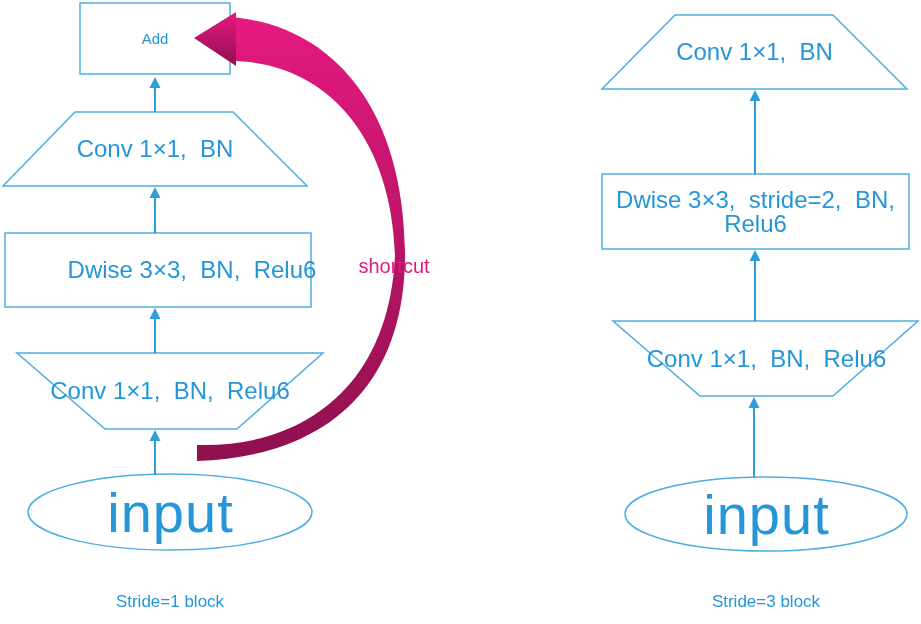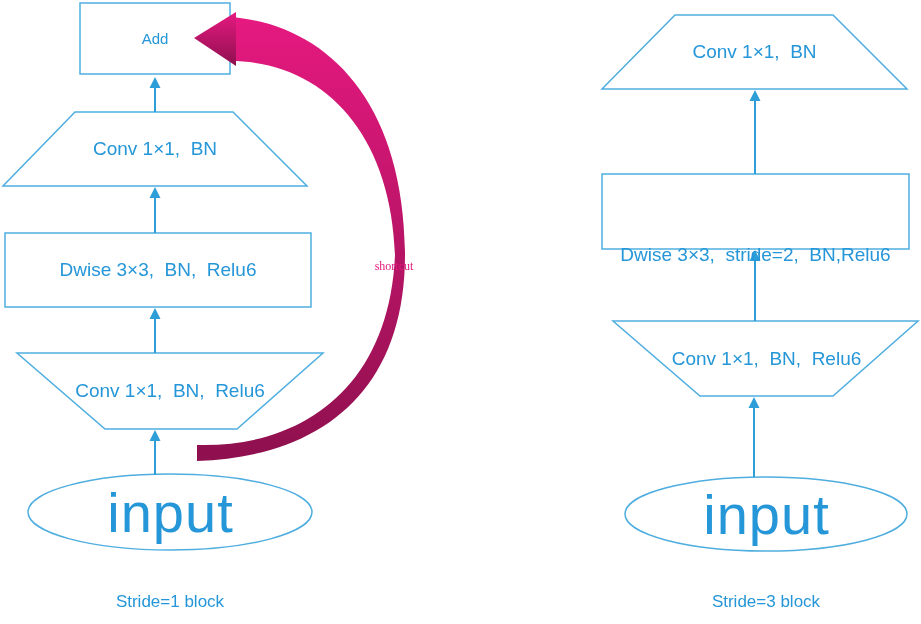--- a/index.html
+++ b/index.html
@@ -17,26 +17,26 @@
     border-radius:19px;
   }
   .canvas svg{position:absolute;left:0;top:0;}
   .shape{fill:#ffffff;stroke:var(--shape-stroke);stroke-width:1.5;}
   .conn{stroke:var(--arrow-blue);stroke-width:2;}
   .connhead{fill:var(--arrow-blue);stroke:none;}
   .label{
     position:absolute;display:flex;align-items:center;justify-content:center;
     text-align:center;color:var(--text-blue);white-space:pre-wrap;z-index:2;
   }
-  .node-label{font-size:19px;}
+  .node-label{font-size:24px;}
   .small-label{font-size:15px;}
   .input-label{font-size:56px;font-weight:300;letter-spacing:1px;}
   .caption-label{font-size:17px;}
-  .shortcut-label{font-size:12px;color:var(--shortcut-pink);font-family:Liberation Serif, serif;}
-  .two-line{flex-direction:row;line-height:24px;margin-top:43px;}
+  .shortcut-label{font-size:20px;color:var(--shortcut-pink);}
+  .two-line{flex-direction:column;line-height:24px;}
 </style>
 </head>
 <body>
 
 <div class="canvas">
 
   <svg width="921" height="624" viewBox="0 0 921 624">
     <defs>
       <linearGradient id="magGrad" x1="0" y1="0" x2="0" y2="1">
         <stop offset="0" style="stop-color:var(--shortcut-gradient-start)"></stop>
@@ -78,21 +78,21 @@
     <line class="conn" x1="755" y1="321" x2="755" y2="259"></line>
     <polygon class="connhead" points="749.5,261 760.5,261 755,250"></polygon>
     <line class="conn" x1="754" y1="477" x2="754" y2="406"></line>
     <polygon class="connhead" points="748.5,408 759.5,408 754,397"></polygon>
   </svg>
 
   <div class="label small-label" style="left:80px;top:3px;width:150px;height:71px;">Add</div>
 
   <div class="label node-label" style="left:3px;top:112px;width:304px;height:74px;">Conv 1×1,  BN</div>
 
-  <div class="label node-label" style="left:5px;top:233px;width:306px;height:74px;">Dwise 3×3,  BN,  Relu6</div>
+  <div class="label node-label" style="left:5px;top:233px;width:306px;height:74px;padding-left:34px;">Dwise 3×3,  BN,  Relu6</div>
 
   <div class="label node-label" style="left:17px;top:353px;width:306px;height:76px;">Conv 1×1,  BN,  Relu6</div>
 
   <div class="label input-label" style="left:28px;top:474px;width:285px;height:76px;">input</div>
 
   <div class="label shortcut-label" style="left:329px;top:250px;width:130px;height:32px;">shortcut</div>
 
   <div class="label caption-label" style="left:20px;top:588px;width:300px;height:28px;">Stride=1 block</div>
 
   <div class="label node-label" style="left:602px;top:15px;width:305px;height:74px;">Conv 1×1,  BN</div>

